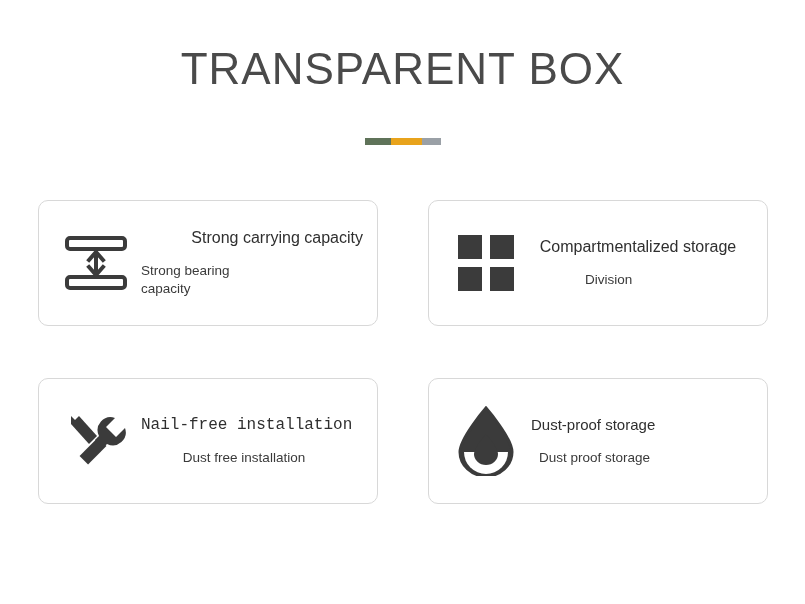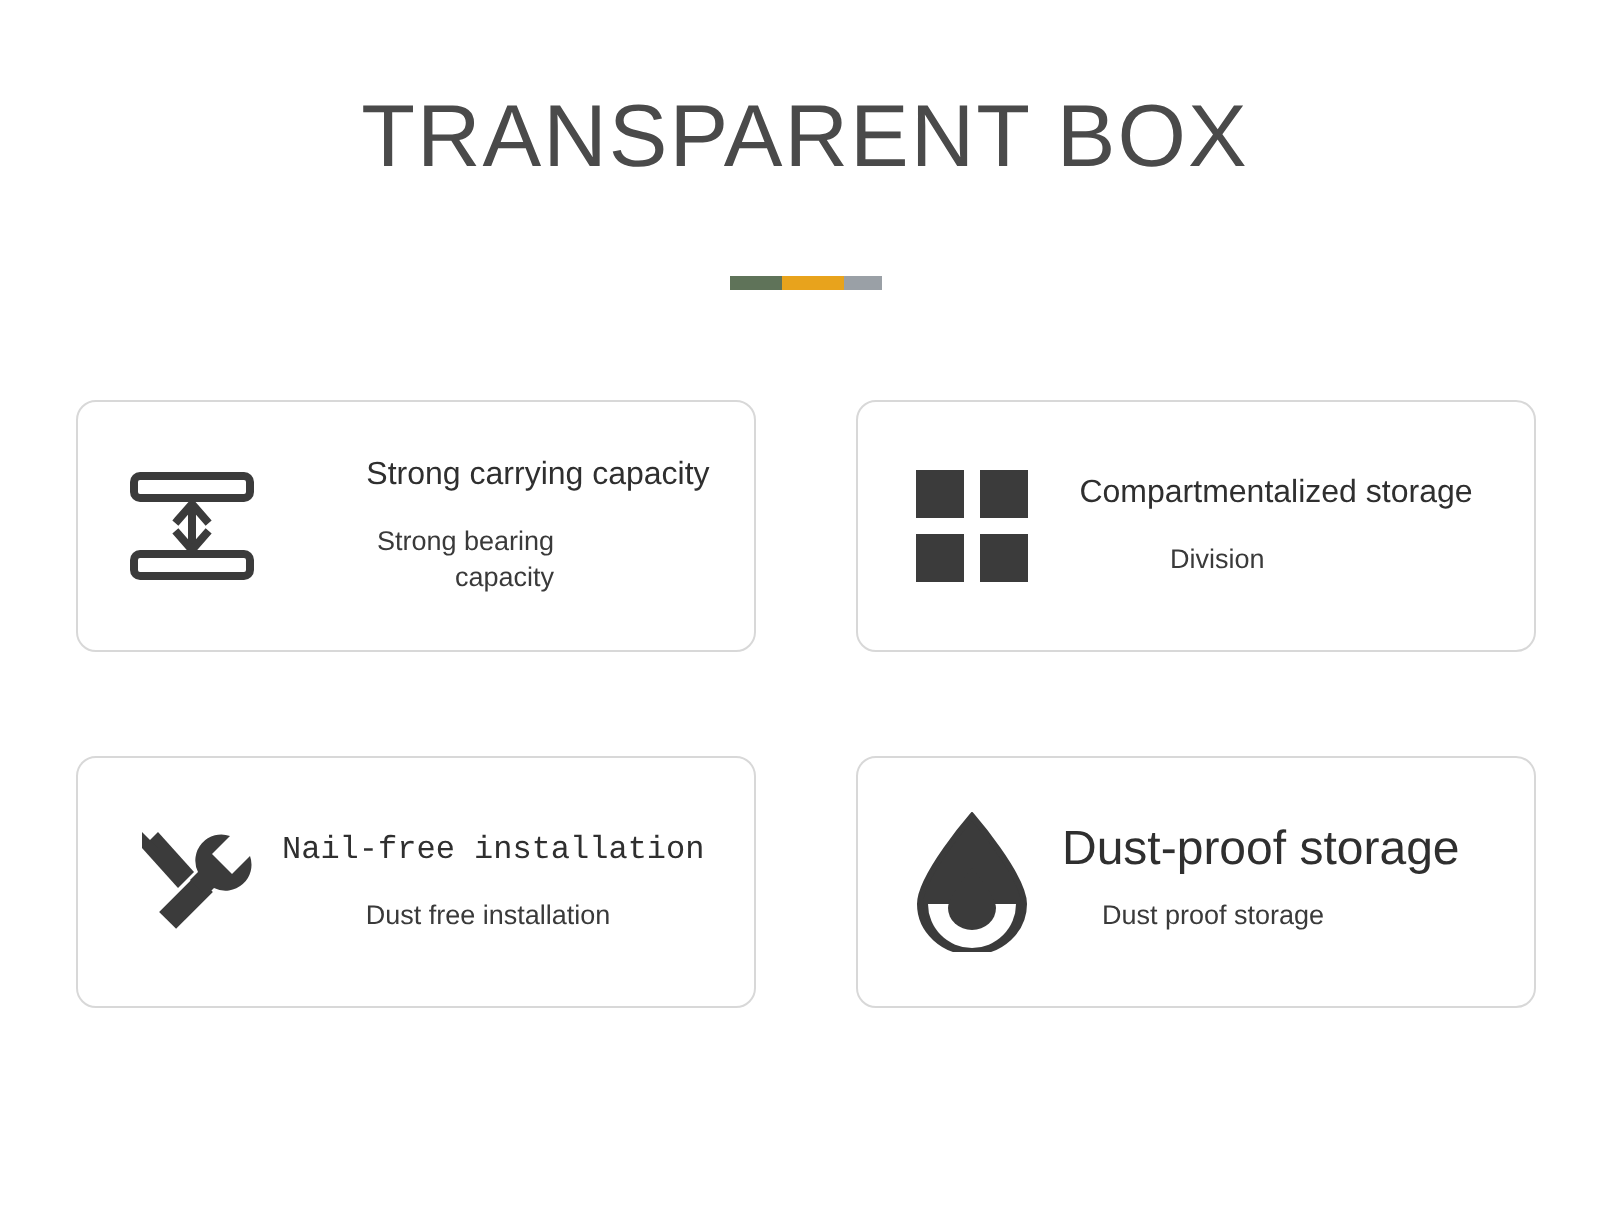--- a/index.html
+++ b/index.html
@@ -88,28 +88,28 @@
     margin-bottom: 14px;
     font-family: "Liberation Sans", sans-serif;
   }
   .card-sub {
     font-size: 13.5px;
     color: #3a3a3a;
     line-height: 18px;
     font-family: "Liberation Sans", sans-serif;
   }
   
-  .card-1 .card-title { text-align: center; margin-left: 34px; }
-  .card-1 .card-sub { text-align: right; padding-right: 86px; }
+  .card-1 .card-title { text-align: right; margin-left: 34px; }
+  .card-1 .card-sub { text-align: left; padding-right: 86px; }
   .card-2 .card-title { text-align: center; padding-right: 8px; }
   .card-2 .card-sub { padding-left: 54px; }
   .card-3 .card-title { text-align: left; font-family: Liberation Mono, monospace; }
   .card-3 .card-sub { text-align: center; padding-right: 16px; }
-  .card-4 .card-title { text-align: left; font-size: 24px; }
-  .card-4 .card-sub { text-align: left; padding-left: 8px; margin-left: 12px; }
+  .card-4 .card-title { text-align: left; font-size: 15px; }
+  .card-4 .card-sub { text-align: left; padding-left: 8px; }
   svg { display: block; }
 </style>
 </head>
 <body>
 
 <div class="page">
 
   <div class="title">TRANSPARENT BOX</div>
 
   <div class="divider">

